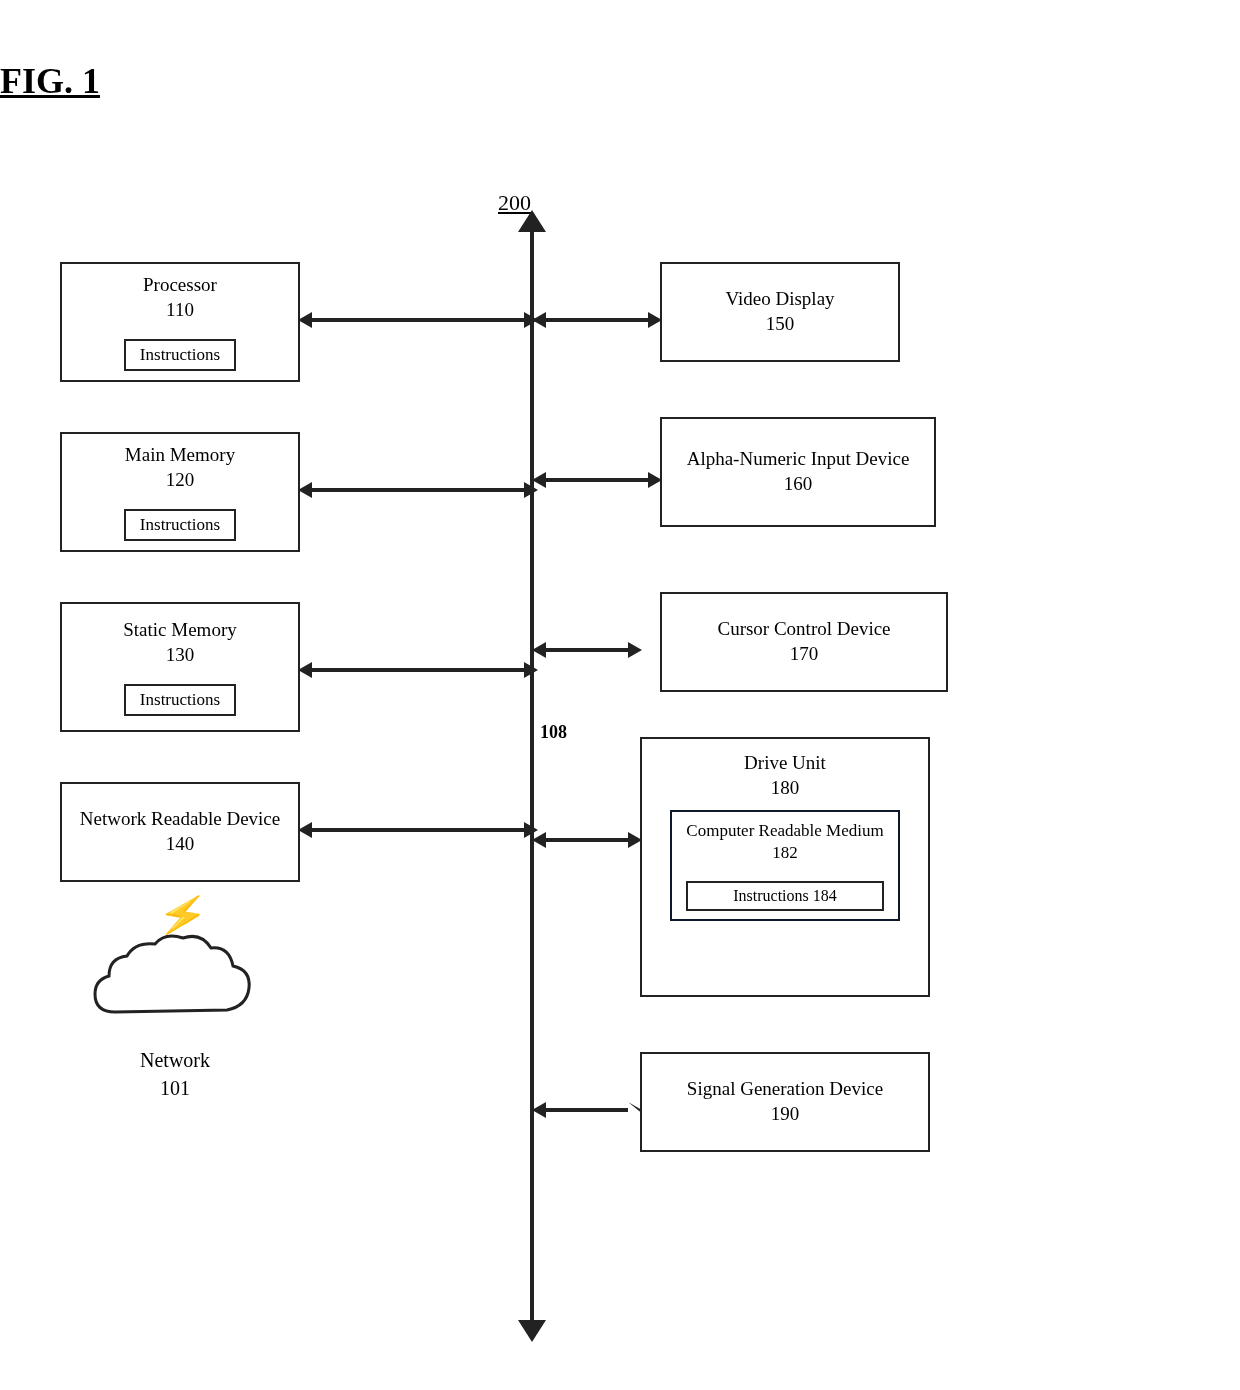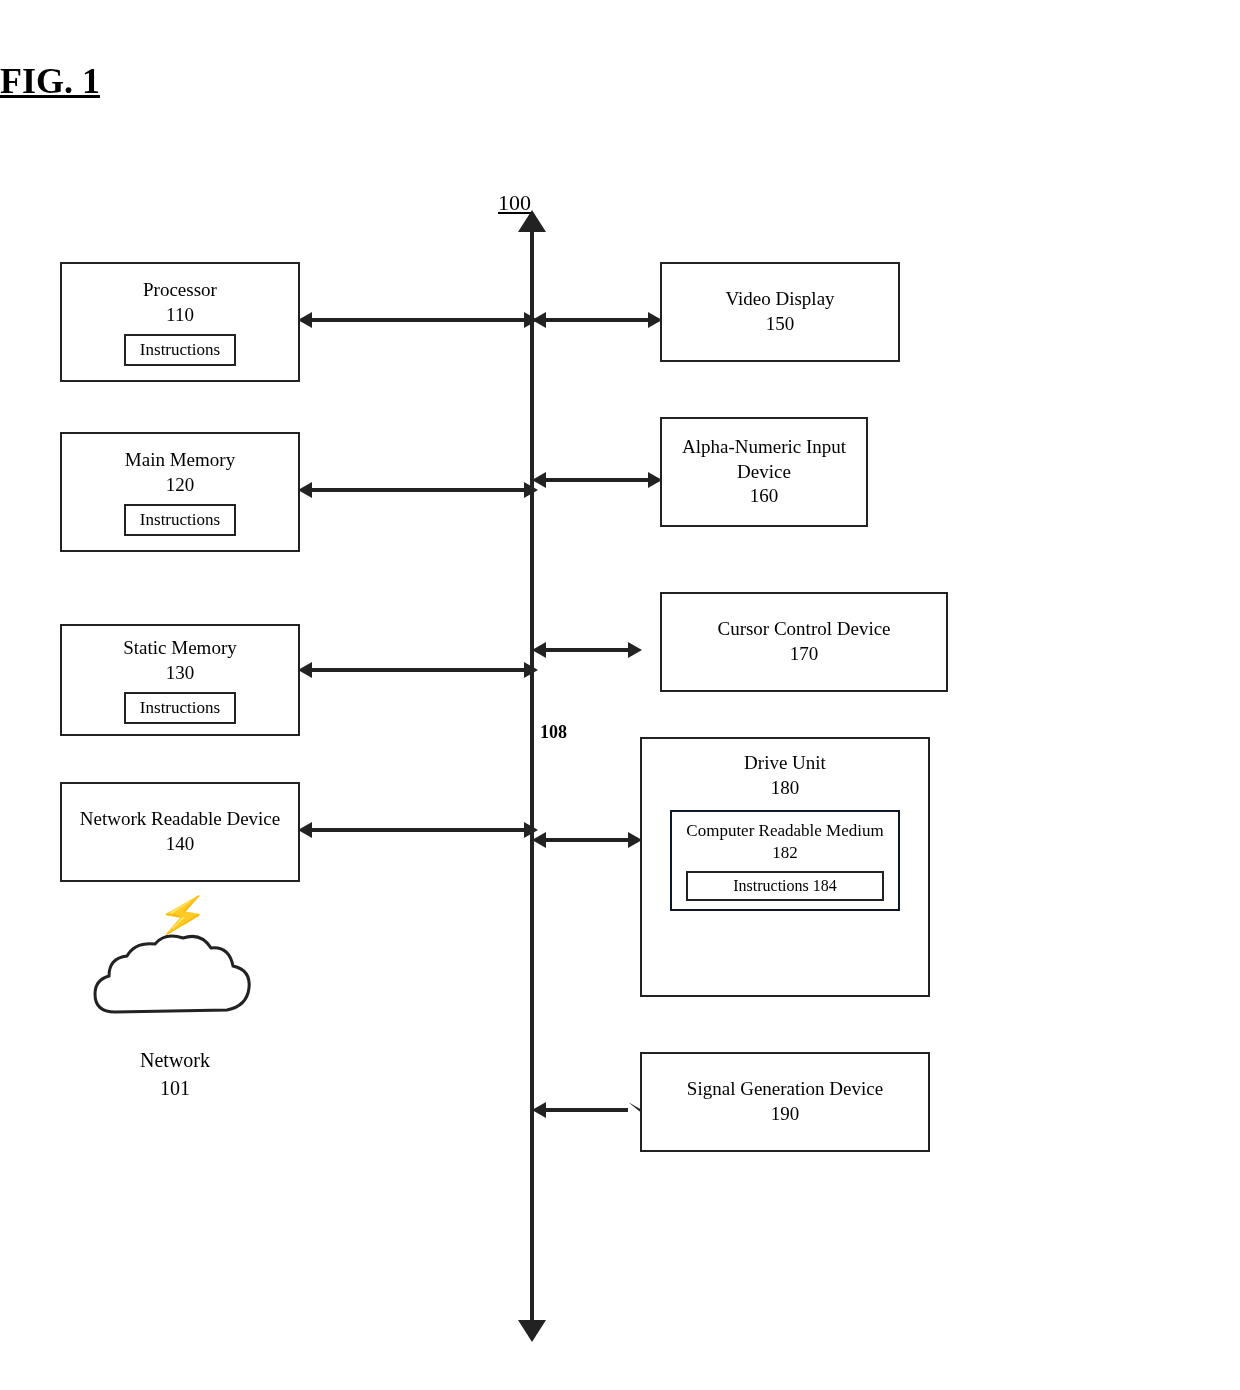--- a/index.html
+++ b/index.html
@@ -94,21 +94,21 @@
 
     .box-title {
       font-size: 19px;
       line-height: 1.3;
     }
 
     .inner-box {
       border: 2px solid #222;
       padding: 4px 14px;
       font-size: 17px;
-      margin-top: 6px;
+      margin-top: 16px;
       background: #fff;
       text-align: center;
     }
 
     
     .box-processor {
       left: 60px;
       top: 100px;
       width: 240px;
       height: 120px;
@@ -116,44 +116,44 @@
 
     .box-main-memory {
       left: 60px;
       top: 270px;
       width: 240px;
       height: 120px;
     }
 
     .box-static-memory {
       left: 60px;
-      top: 462px;
-      width: 240px;
-      height: 112px;
+      top: 440px;
+      width: 240px;
+      height: 130px;
     }
 
     .box-network-interface {
       left: 60px;
       top: 620px;
       width: 240px;
       height: 100px;
     }
 
     
     .box-video-display {
       left: 660px;
       top: 100px;
       width: 240px;
       height: 100px;
     }
 
     .box-alphanumeric {
       left: 660px;
       top: 255px;
-      width: 208px;
+      width: 276px;
       height: 110px;
     }
 
     .box-cursor-control {
       left: 660px;
       top: 430px;
       width: 288px;
       height: 100px;
     }
 
@@ -215,21 +215,21 @@
       color: #222;
     }
   </style>
 </head>
 <body>
 
 <div class="page-title">FIG. 1</div>
 
 <div class="diagram-container">
 
-  <div class="bus-top-label">100</div>
+  <div class="bus-top-label">200</div>
 
   <div class="bus-line"></div>
   <div class="bus-arrow-top"></div>
   <div class="bus-arrow-bottom"></div>
 
   <div class="bus-label">108</div>
 
   <div class="box box-processor">
     <div class="box-title"><span>Processor</span><br><span>110</span></div>
     <div class="inner-box">Instructions</div>

